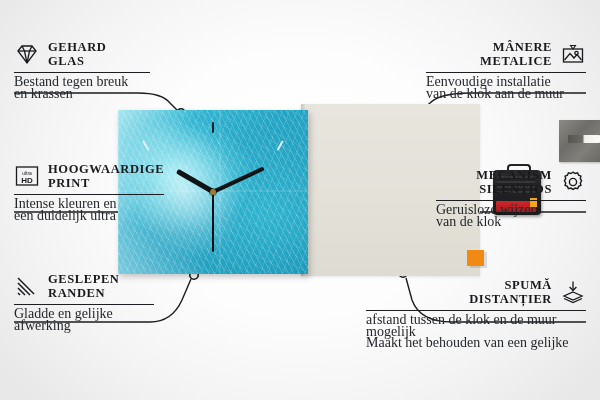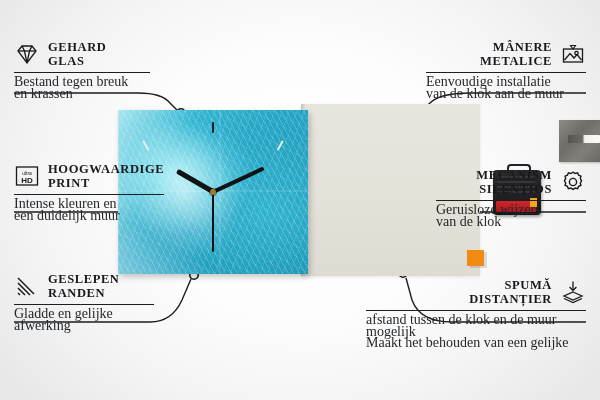--- a/index.html
+++ b/index.html
@@ -235,21 +235,21 @@
           <text x="13" y="19.5" font-family="Liberation Sans, sans-serif" font-size="8" font-weight="bold" text-anchor="middle" fill="#17191c">HD</text>
         </svg>
       </span>
       <div>
         <div class="c-title">HOOGWAARDIGE</div>
         <div class="c-title">PRINT</div>
       </div>
     </div>
     <div class="c-rule"></div>
     <div class="c-desc">Intense kleuren en</div>
-    <div class="c-desc">een duidelijk muur</div>
+    <div class="c-desc">een duidelijk ultra</div>
   </div>
 
   <div class="callout left" style="left:14px;top:272px;width:140px;">
     <div class="c-head">
       <span class="ico">
         <svg viewBox="0 0 26 26">
             <g stroke="#17191c" stroke-width="1.5" fill="none">
           <path d="M4 5 L20 21"></path>
               <path d="M4 10 L16 22"></path>
               <path d="M4 15 L11 22"></path>

